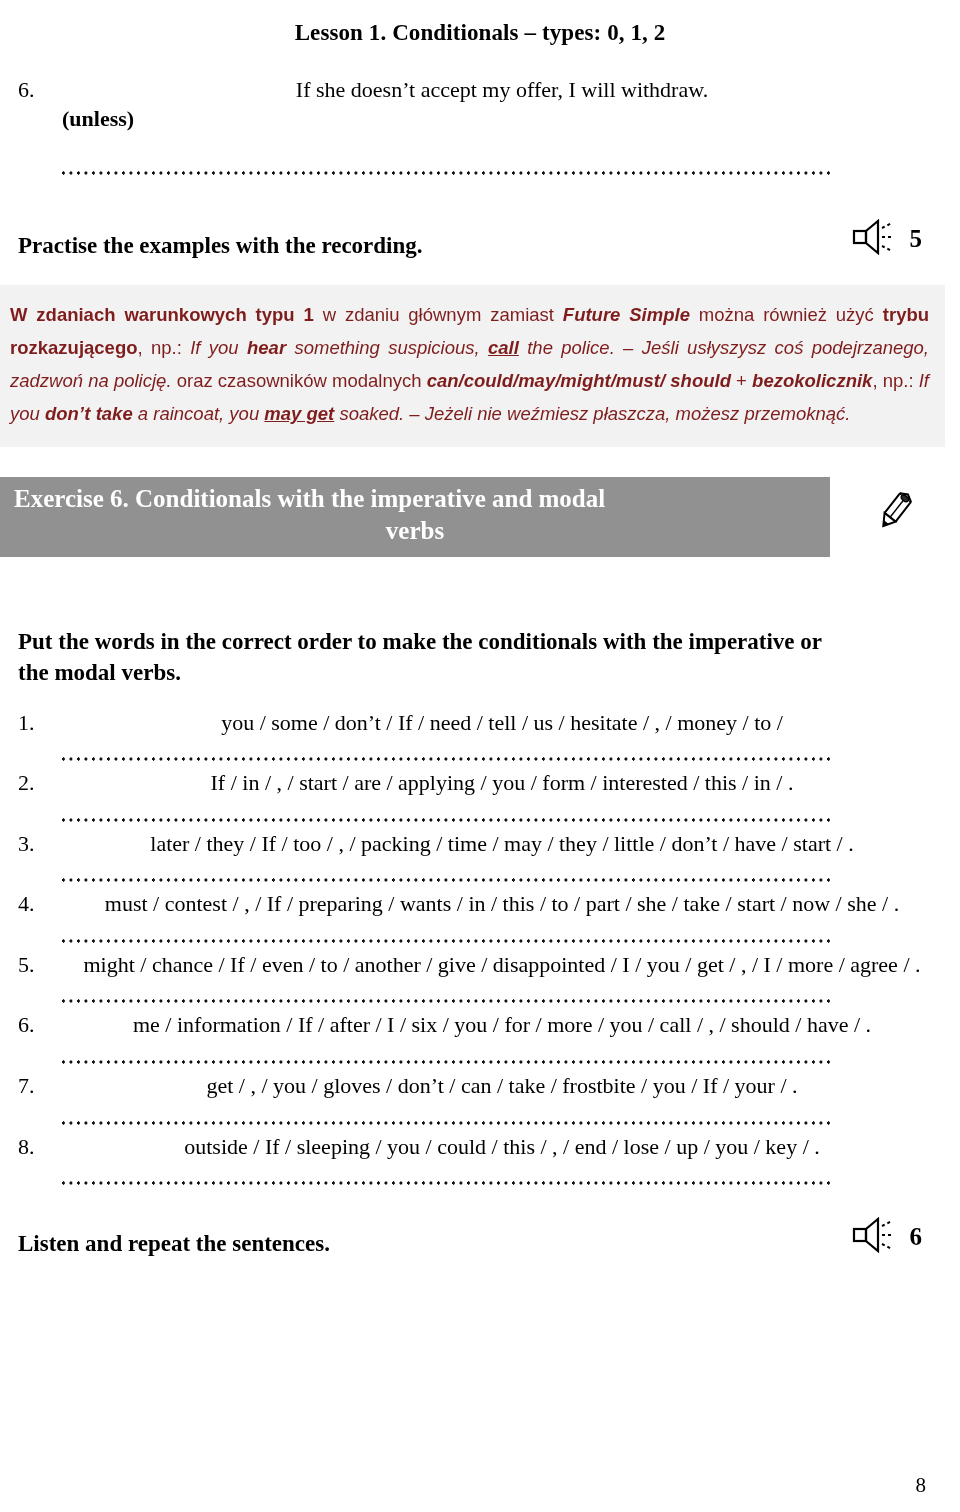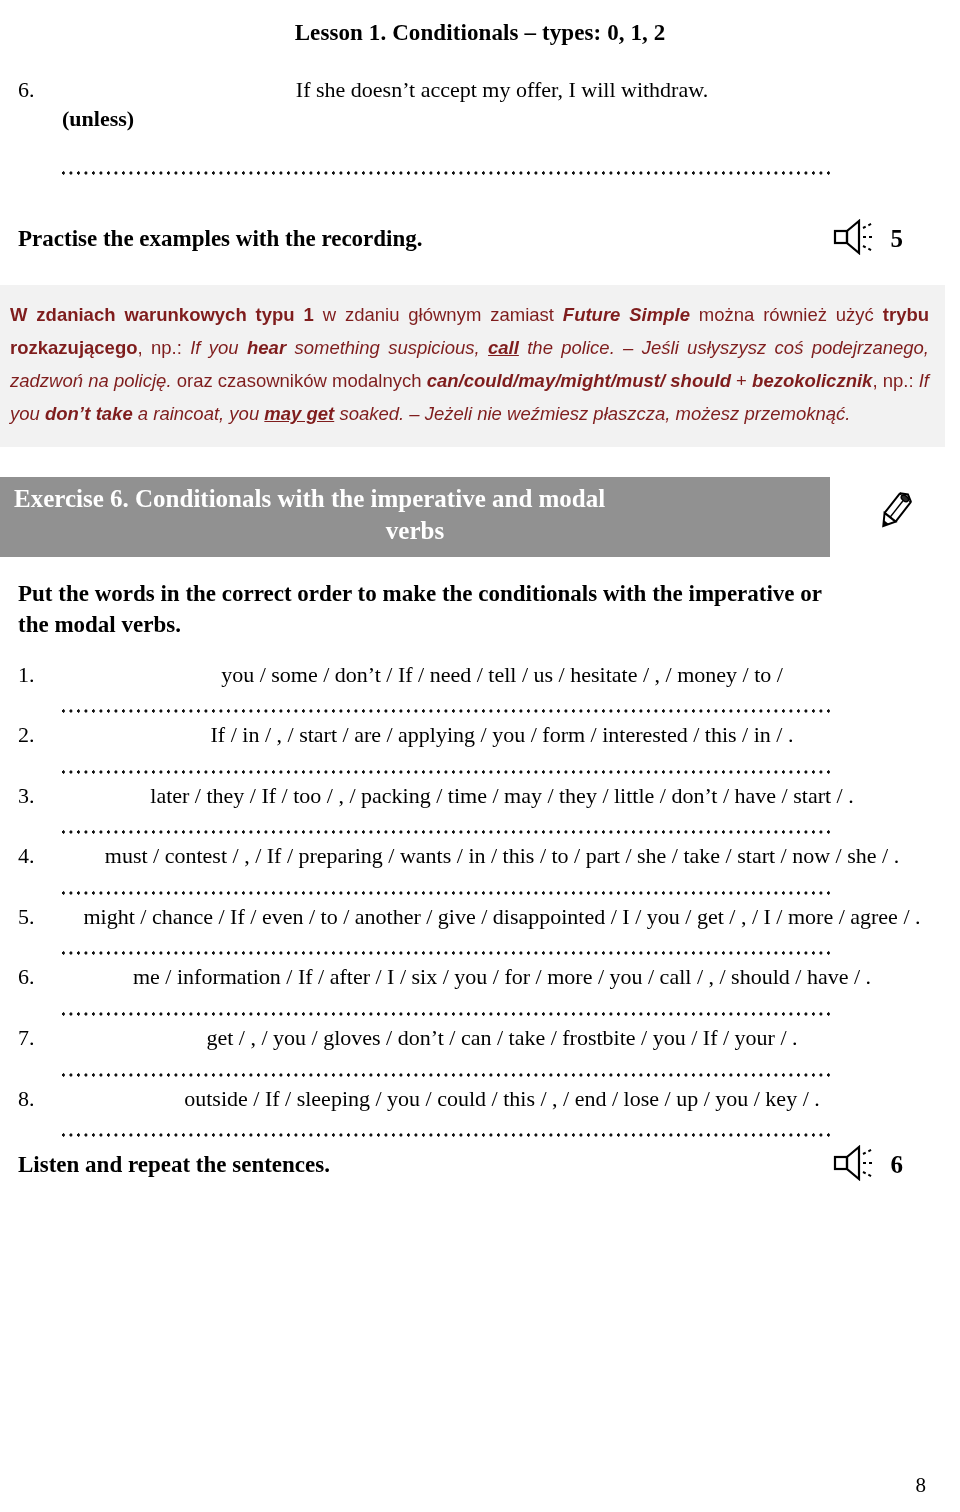--- a/index.html
+++ b/index.html
@@ -64,23 +64,23 @@
     margin: 30px 128px 0 62px;
     background-image: radial-gradient(circle at 1.6px 50%, #111 1.5px, rgba(0,0,0,0) 1.7px);
     background-size: 7.5px 100%;
     background-repeat: repeat-x;
     background-position: 0 60%;
   }
 
   
   .audio-row {
     display: flex;
-    align-items: center;
+    align-items: flex-end;
     justify-content: space-between;
-    padding: 0 57px 0 18px;
+    padding: 0 38px 0 18px;
   }
   .audio-row .label {
     font-size: 23px;
     font-weight: 700;
   }
   .audio-right {
     display: flex;
     align-items: center;
     gap: 14px;
   }
@@ -129,28 +129,29 @@
     display: flex;
     justify-content: center;
     padding-top: 12px;
   }
 
   .ex-instruction {
     font-size: 23px;
     font-weight: 700;
     line-height: 1.34;
     padding: 22px 110px 0 18px;
+    margin-top: 48px;
   }
 
   .items-list { margin-top: 20px; }
   .items-list .item { margin-top: 0; }
   .items-list .dots { margin-top: 14px; }
   .items-list .item + .dots { margin-top: 12px; }
 
-  .bottom-row { }
+  .bottom-row { margin-top: 24px; }
 
   .page-number {
     position: absolute;
     right: 34px;
     bottom: 14px;
     font-size: 21px;
   }
 </style>
 </head>
 <body>

